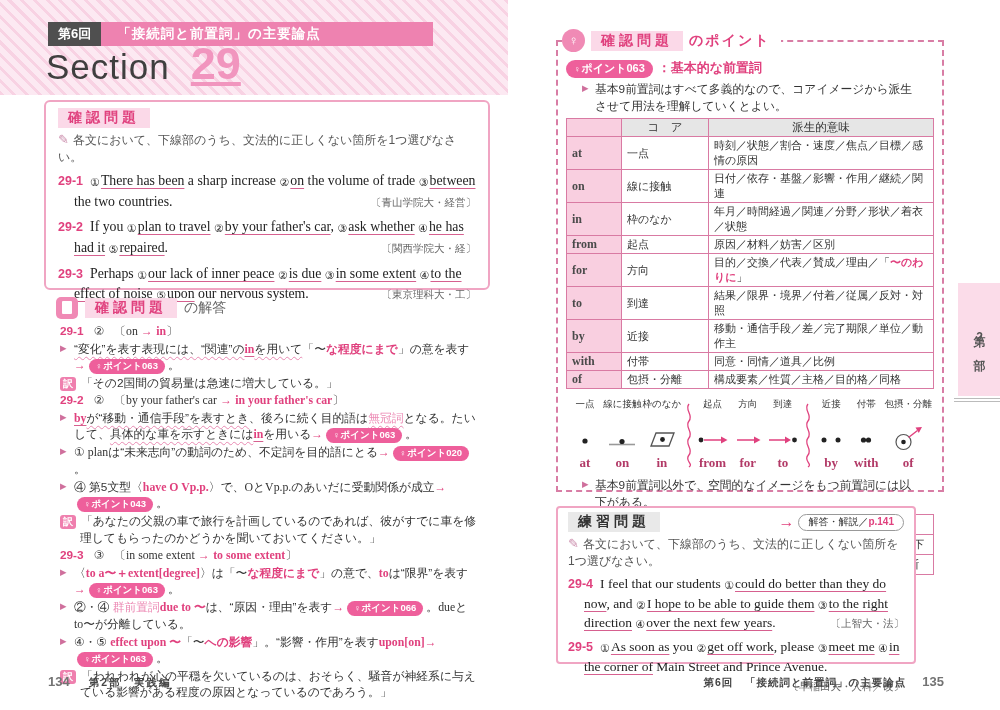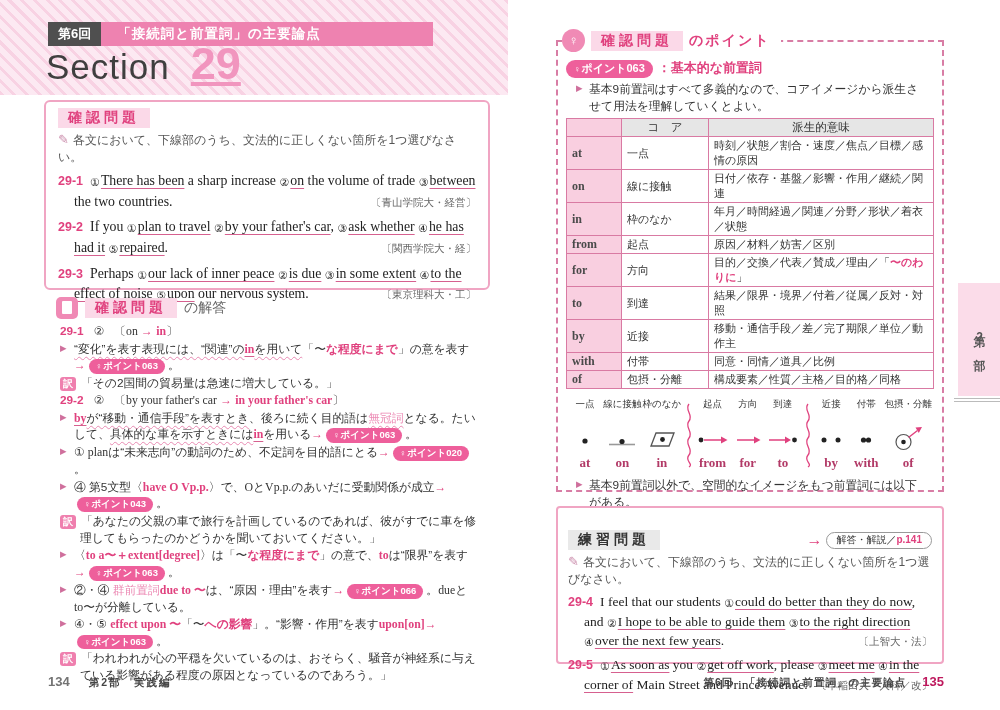--- a/index.html
+++ b/index.html
@@ -41,50 +41,50 @@
   .pks{color:#ec8ab4;}
   .wv{text-decoration:underline wavy #e88ab2;text-decoration-thickness:1px;text-underline-offset:2.5px;}
   .ar{color:#e0417e;font-weight:bold;}
   .bdg{display:inline-block;background:#ee5f9b;color:#fff;font-size:9.5px;font-weight:bold;border-radius:9px;padding:0 7px 1px;margin:0 3px;line-height:1.4;}
   .bdg::before{content:"♀";margin-right:1px;font-size:8.5px;}
   .trb{display:inline-block;background:#ef7fae;color:#fff;font-size:10px;font-weight:bold;border-radius:3px;padding:0 3px;margin-right:5px;margin-left:-20px;}
   
   .footer-left{position:absolute;left:48px;top:674px;font-size:10.5px;color:#444;font-weight:bold;letter-spacing:2px;}
   .footer-right{position:absolute;right:56px;top:674px;font-size:10.5px;color:#444;font-weight:bold;letter-spacing:1px;}
   .pgnum{color:#737373;font-size:13px;letter-spacing:0;margin-right:14px;text-align:center;}
-  .pgnum2{color:#be185d;font-size:13px;letter-spacing:0;margin-left:12px;}
+  .pgnum2{color:#737373;font-size:13px;letter-spacing:0;margin-left:12px;}
   
   .points-box{position:absolute;left:556px;top:40px;width:388px;height:452px;border:2px dashed #d87da5;box-sizing:border-box;padding:8px 8px 6px;background:#fff;}
   .points-header{position:absolute;top:-13px;left:4px;background:#fff;display:flex;align-items:center;gap:6px;padding-right:10px;}
   .bulb{width:23px;height:23px;border-radius:50%;background:#f08ab5;color:#fff;text-align:center;line-height:23px;font-size:13px;display:inline-block;}
   .points-suffix{color:#e0417e;font-weight:bold;font-size:14px;letter-spacing:2px;}
   .point-line{margin:8px 0 3px;}
   .bdg.big{font-size:11px;padding:1px 8px 2px;margin-left:0;}
   .point-title{color:#e0417e;font-weight:bold;font-size:13px;margin-left:2px;}
-  .pb{margin:2px 10px;font-size:11.8px;line-height:1.4;padding-left:13px;position:relative;}
+  .pb{margin:2px 16px;font-size:11.8px;line-height:1.4;padding-left:13px;position:relative;}
   .pb::before{content:"▶";position:absolute;left:0;top:2px;font-size:8.5px;color:#cf6f9c;}
   table{border-collapse:collapse;width:100%;padding-left:24px;}
   .t1{margin-top:4px;font-size:11px;}
   .t1 th,.t1 td{border:1.5px solid #d97aa3;padding:1px 5px;text-align:left;}
   .t1 thead th{background:#e6e6e6;font-weight:normal;color:#333;text-align:center;font-size:11.5px;}
   .t1 thead th:first-child{background:#f9cfe0;width:44px;}
   .t1 td.w{background:#f9cfe0;font-family:"Liberation Serif",serif;font-weight:bold;color:#4a4a4a;font-size:12px;}
   .t1 td:nth-child(2){width:76px;}
   .t2{margin-top:4px;font-size:11px;}
   .t2 td{border:1.5px solid #d97aa3;padding:2px 5px;}
   .t2 td.w{background:#f9cfe0;font-family:"Liberation Serif",serif;font-weight:bold;color:#4a4a4a;width:58px;font-size:12px;}
   
   .diagram{display:flex;justify-content:space-between;align-items:stretch;margin:10px 2px 6px;height:72px;}
   .ditem{display:flex;flex-direction:column;align-items:center;justify-content:space-between;}
   .dlabel{font-size:9.5px;color:#333;text-align:center;line-height:1.15;height:24px;}
   .dglyph{height:26px;}
   .dword{font-family:"Liberation Serif",serif;font-weight:bold;color:#b23a67;font-size:13px;}
   .dsep{display:flex;align-items:center;}
   
-  .practice-box{position:absolute;left:556px;top:506px;width:388px;height:158px;border:2px solid #f0a5c3;border-radius:4px;box-sizing:border-box;background:#fff;padding:22px 10px;}
+  .practice-box{position:absolute;left:556px;top:506px;width:360px;height:158px;border:2px solid #f0a5c3;border-radius:4px;box-sizing:border-box;background:#fff;padding:4px 10px;}
   .practice-head{display:flex;justify-content:space-between;align-items:center;}
   .practice-title{display:inline-block;background:#e9e9e9;color:#333;font-weight:bold;font-size:14px;letter-spacing:4px;padding:1px 10px;}
   .practice-link{display:flex;align-items:center;gap:4px;}
   .pill{border:1.2px solid #999;border-radius:10px;font-size:10px;padding:0 9px 1px;color:#333;white-space:nowrap;}
   .practice-box .question{font-size:13.5px;line-height:1.42;margin:4px 0;}
   
   .side-tab{position:absolute;right:0;top:283px;width:42px;height:113px;background:#fbdce9;display:flex;align-items:center;justify-content:center;
      writing-mode:vertical-rl;text-orientation:upright;font-size:12px;font-weight:bold;color:#555;letter-spacing:5px;}
   .tab-line{position:absolute;right:0;top:398px;width:46px;height:0;border-top:1px solid #bbb;border-bottom:1px solid #bbb;padding-top:2px;}
 </style>
@@ -122,20 +122,21 @@
 
   <div class="ans-body">
       <p class="ln ln-h"><span class="qn2">29-1</span><span class="cnum">②</span><span>〔</span><span class="en">on</span><span class="ar"> → </span><span class="en pk">in</span><span>〕</span></p>
       <p class="ln ln-b"><span class="wv">“変化”を表す表現には、“関連”の</span><span class="en pk qu">in</span><span class="wv">を用いて</span><span>「〜</span><span class="pk">な程度にまで</span><span>」の意を表す</span><span class="ar">→</span><span class="bdg">ポイント063</span><span>。</span></p>
       <p class="ln ln-t"><span class="trb">訳</span><span>「その2国間の貿易量は急速に増大している。」</span></p>
       <p class="ln ln-h"><span class="qn2">29-2</span><span class="cnum">②</span><span>〔</span><span class="en">by your father's car</span><span class="ar"> → </span><span class="en pk">in your father's car</span><span>〕</span></p>
       <p class="ln ln-b"><span class="en pk qu">by</span><span class="wv">が“移動・通信手段”を表すとき</span><span>、後ろに続く目的語は</span><span class="pks wv">無冠詞</span><span>となる。たいして、</span><span class="wv">具体的な車を示すときには</span><span class="en pk qu">in</span><span>を用いる</span><span class="ar">→</span><span class="bdg">ポイント063</span><span>。</span></p>
       <p class="ln ln-b"><span>① </span><span class="en">plan</span><span>は“未来志向”の動詞のため、不定詞を目的語にとる</span><span class="ar">→</span><span class="bdg">ポイント020</span><span>。</span></p>
       <p class="ln ln-b"><span>④ 第5文型〈</span><span class="en pk">have O Vp.p.</span><span>〉で、</span><span class="en">O</span><span>と</span><span class="en">Vp.p.</span><span>のあいだに受動関係が成立</span><span class="ar">→</span><span class="bdg">ポイント043</span><span>。</span></p>
       <p class="ln ln-t"><span class="trb">訳</span><span>「あなたの父親の車で旅行を計画しているのであれば、彼がすでに車を修理してもらったのかどうかを聞いておいてください。」</span></p>
+      <p class="ln ln-h"><span class="qn2">29-3</span><span class="cnum">③</span><span>〔</span><span class="en">in some extent</span><span class="ar"> → </span><span class="en pk">to some extent</span><span>〕</span></p>
       <p class="ln ln-b"><span>〈</span><span class="en pk">to a〜＋extent[degree]</span><span>〉は「〜</span><span class="pk">な程度にまで</span><span>」の意で、</span><span class="en pk">to</span><span>は“限界”を表す</span><span class="ar">→</span><span class="bdg">ポイント063</span><span>。</span></p>
       <p class="ln ln-b"><span>②・④ </span><span class="pks">群前置詞</span><span class="en pk">due to 〜</span><span>は、“原因・理由”を表す</span><span class="ar">→</span><span class="bdg">ポイント066</span><span>。</span><span class="en">due</span><span>と</span><span class="en">to</span><span>〜が分離している。</span></p>
       <p class="ln ln-b"><span>④・⑤ </span><span class="en pk">effect upon 〜</span><span>「〜</span><span class="pk">への影響</span><span>」。“影響・作用”を表す</span><span class="en pk">upon[on]</span><span class="ar">→</span><span class="bdg">ポイント063</span><span>。</span></p>
       <p class="ln ln-t"><span class="trb">訳</span><span>「われわれが心の平穏を欠いているのは、おそらく、騒音が神経系に与えている影響がある程度の原因となっているのであろう。」</span></p>
     </div>
 
   <div class="footer-left">
     <span class="pgnum">134</span>
     <span>第2部</span>　<span>実践編</span>
   </div>

